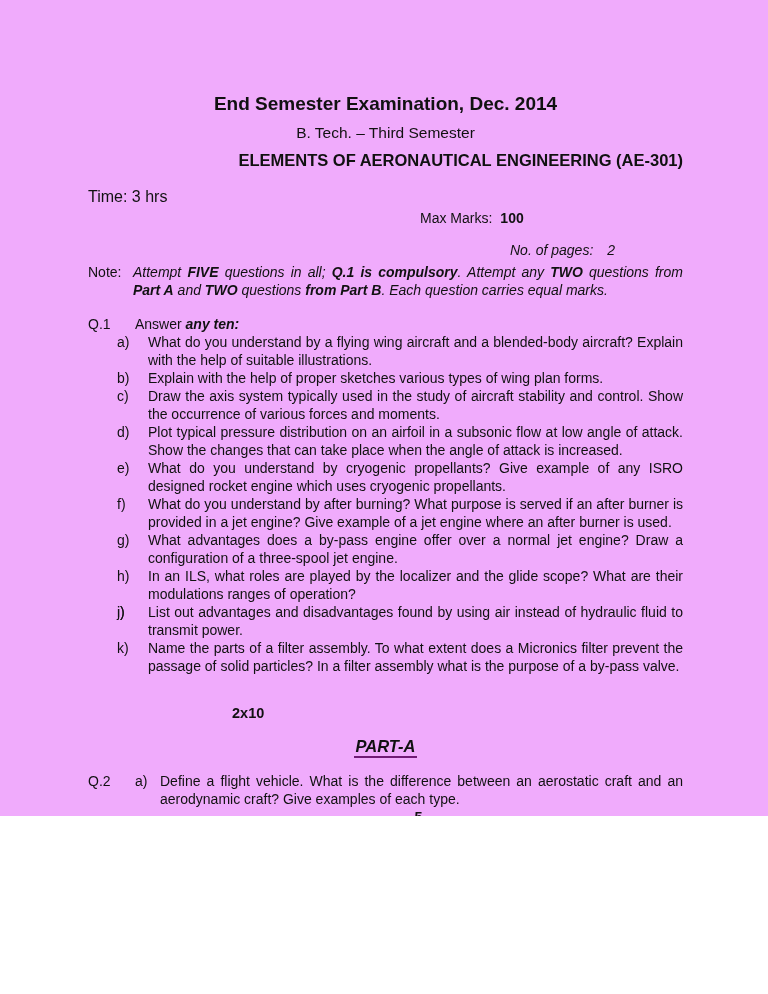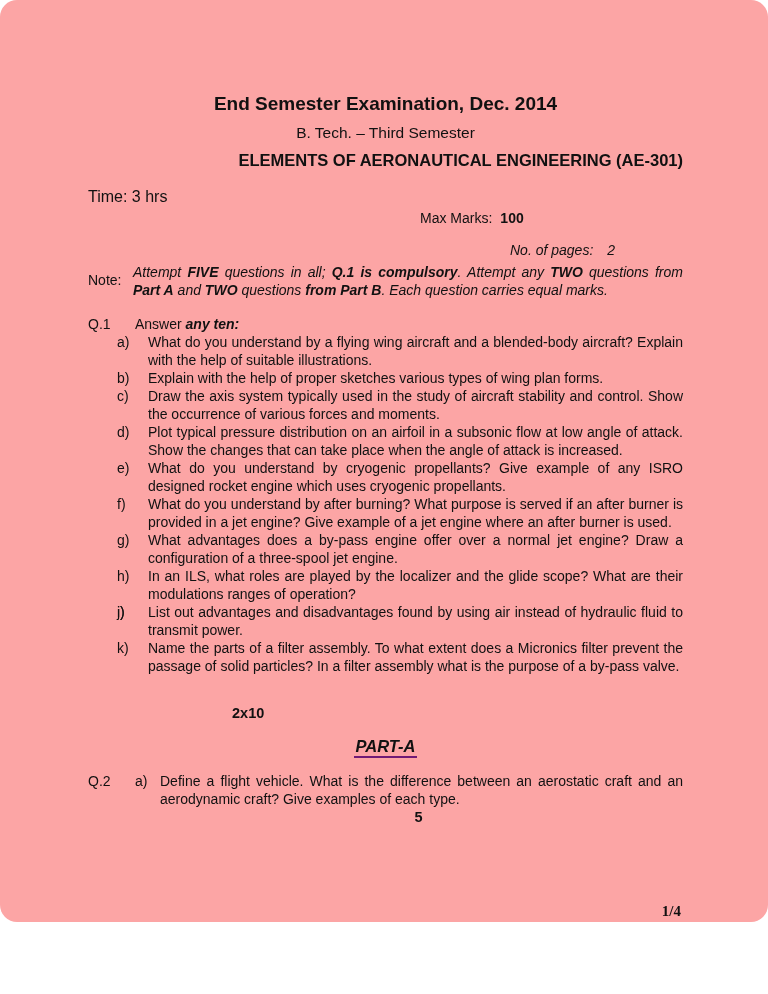--- a/index.html
+++ b/index.html
@@ -5,24 +5,23 @@
   * { box-sizing: border-box; }
   html, body { margin: 0; padding: 0; }
   body {
     width: 768px; height: 994px;
     background: #ffffff;
     font-family: "Liberation Sans", sans-serif;
     color: #111111;
   }
   .page {
     position: relative;
-    width: 768px; height: 922px;
-    background: #fca5a5;
+    width: 768px; height: 816px;
+    background: #f0abfc;
     overflow: hidden;
-    border-radius: 17px;
   }
   .content {
     padding: 92px 85px 0 88px; 
   }
 
   
   .title {
     font-size: 19px; font-weight: bold;
     line-height: 24px; text-align: center;
     margin: 0;
@@ -47,21 +46,21 @@
   .pages-row .val { margin-left: 14px; }
 
   
   .note-row {
     margin-top: 5px; position: relative;
     padding-left: 45px;
     font-size: 14px; line-height: 18px;
     text-align: justify;
   }
   .note-row .note-label {
-    position: absolute; left: 0; top: 8px;
+    position: absolute; left: 0; top: 0;
     font-style: normal;
   }
   .note-row .it { font-style: italic; }
   .note-row .bi { font-style: italic; font-weight: bold; }
 
   
   .q-row {
     margin-top: 16px; position: relative;
     padding-left: 47px; font-size: 14px; line-height: 18px;
   }

